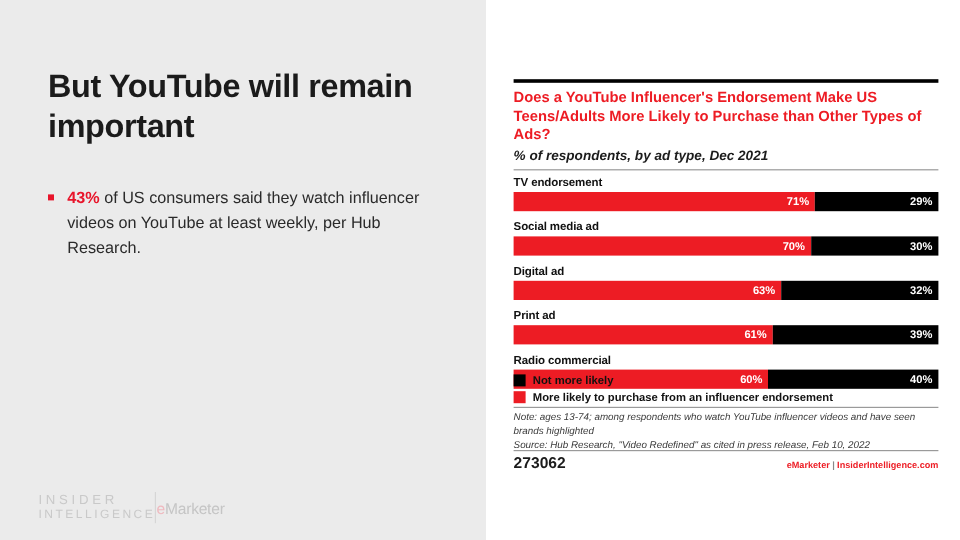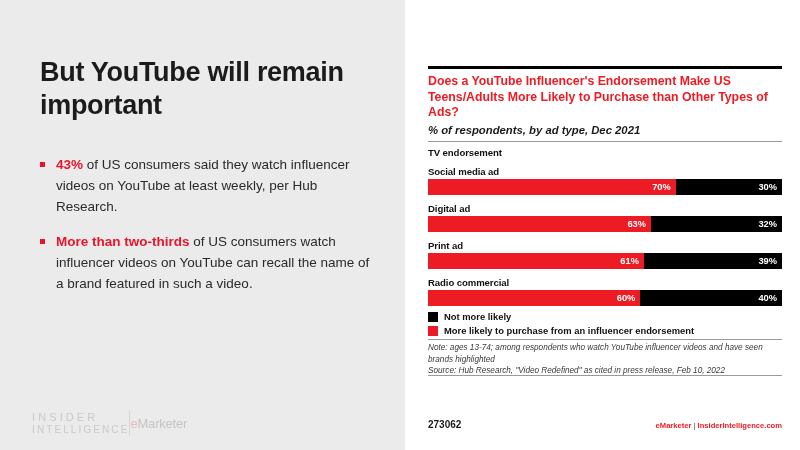--- a/index.html
+++ b/index.html
@@ -195,24 +195,23 @@
   }
   .chart-footer {
     position:absolute;
     left:0; top:378px;
     width:354px;
     display:flex;
     justify-content:space-between;
     align-items:baseline;
   }
   .chart-id {
-    font-size:10px;
+    font-size:13px;
     font-weight:bold;
     color:#1b1b1b;
-    margin-top:41px;
   }
   .chart-brand {
     font-size:7.6px;
     font-weight:bold;
     padding-left:10px;
   }
   .chart-brand .em { color:#ed1c24; }
   .chart-brand .sep { color:#888888; padding:0 2px; }
   .chart-brand .ii { color:#ed1c24; }
 </style>
@@ -222,24 +221,20 @@
 <div class="slide">
 
   <div class="left-panel">
     <div class="headline">But YouTube will remain important</div>
 
     <div class="bullets">
       <div class="bullet">
         <span class="marker"></span>
         <span class="lead">43%</span><span> of US consumers said they watch influencer videos on YouTube at least weekly, per Hub Research.</span>
       </div>
-      <div class="bullet">
-        <span class="marker"></span>
-        <span class="lead">More than two-thirds</span><span> of US consumers watch influencer videos on YouTube can recall the name of a brand featured in such a video.</span>
-      </div>
     </div>
 
     <div class="footer-logos">
       <div class="logo-insider">
         <span class="l1">INSIDER</span>
         <span class="l2">INTELLIGENCE</span>
       </div>
       <div class="logo-divider"></div>
       <div class="logo-emarketer"><span class="e">e</span><span>Marketer</span></div>
     </div>
@@ -248,20 +243,24 @@
   <div class="chart-panel">
     <div class="rule-top"></div>
     <div class="chart-title">Does a YouTube Influencer's Endorsement Make US Teens/Adults More Likely to Purchase than Other Types of Ads?</div>
     <div class="chart-subtitle">% of respondents, by ad type, Dec 2021</div>
     <div class="rule-sub"></div>
 
     <div class="bars">
 
       <div class="bar-row">
         <div class="bar-label">TV endorsement</div>
+        <div class="bar-track">
+          <div class="seg seg-red" style="width:71%">71%</div>
+          <div class="seg seg-black" style="width:29%">29%</div>
+        </div>
       </div>
 
       <div class="bar-row">
         <div class="bar-label">Social media ad</div>
         <div class="bar-track">
           <div class="seg seg-red" style="width:70%">70%</div>
           <div class="seg seg-black" style="width:30%">30%</div>
         </div>
       </div>
 

